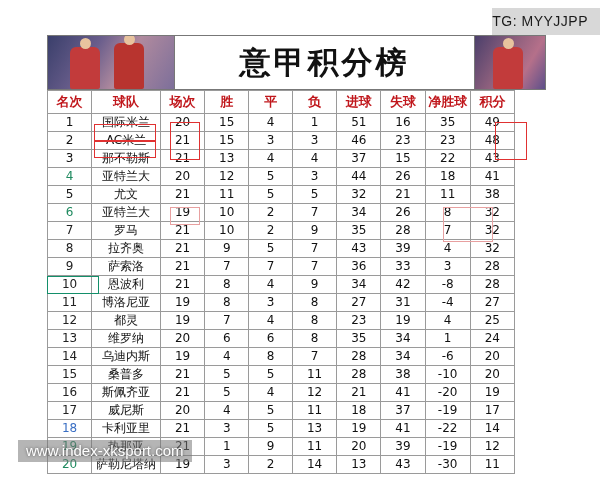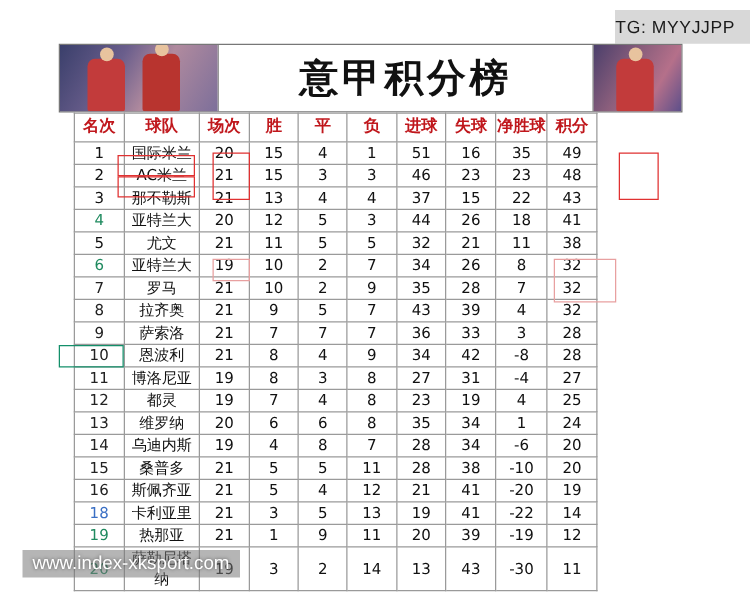--- a/index.html
+++ b/index.html
@@ -85,23 +85,23 @@
     font-size: 31px;
     font-weight: bold;
     color: #111;
     letter-spacing: 3px;
     border-left: 1px solid #777;
     border-right: 1px solid #777;
   }
   
   table.standings {
     position: absolute;
-    left: 59px;
+    left: 47px;
     top: 90px;
-    width: 419px;
+    width: 468px;
     border-collapse: collapse;
     font-size: 12px;
     background: #fff;
   }
   table.standings th,
   table.standings td {
     border: 1px solid #9a9a9a;
     text-align: center;
     height: 17px;
     line-height: 17px;
@@ -374,20 +374,32 @@
           <td>21</td>
           <td>5</td>
           <td>4</td>
           <td>12</td>
           <td>21</td>
           <td>41</td>
           <td>-20</td>
           <td>19</td>
         </tr>
         <tr>
+          <td class="rank dark">17</td>
+          <td class="team">威尼斯</td>
+          <td>20</td>
+          <td>4</td>
+          <td>5</td>
+          <td>11</td>
+          <td>18</td>
+          <td>37</td>
+          <td>-19</td>
+          <td>17</td>
+        </tr>
+        <tr>
           <td class="rank blue">18</td>
           <td class="team">卡利亚里</td>
           <td>21</td>
           <td>3</td>
           <td>5</td>
           <td>13</td>
           <td>19</td>
           <td>41</td>
           <td>-22</td>
           <td>14</td>

